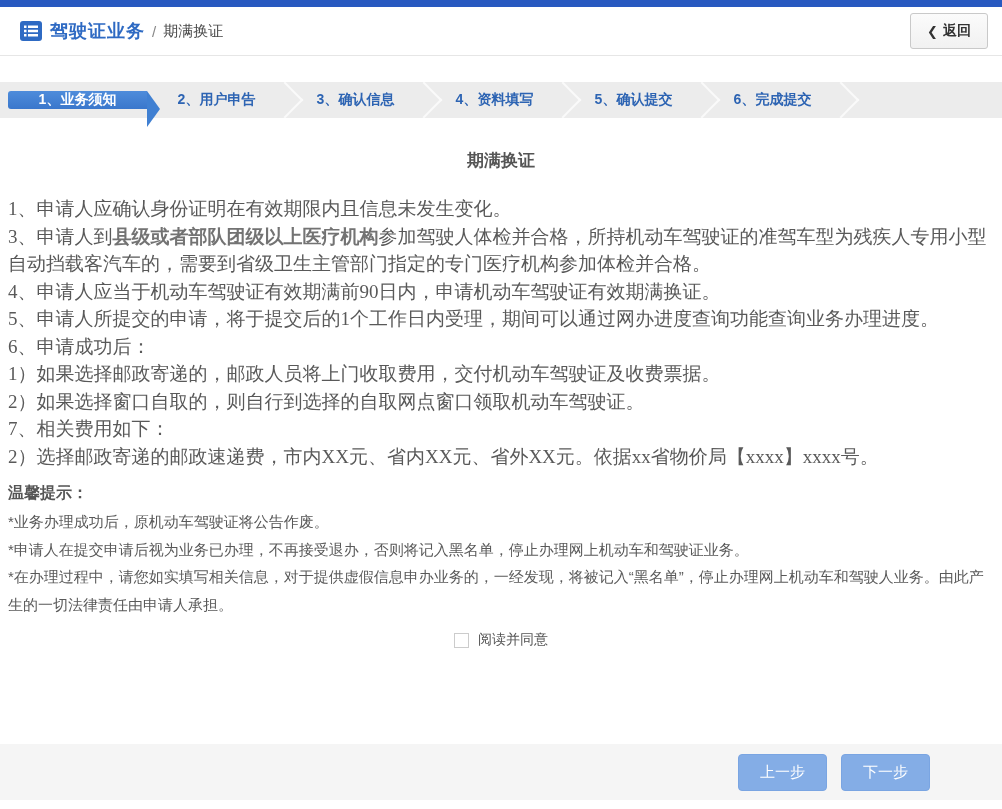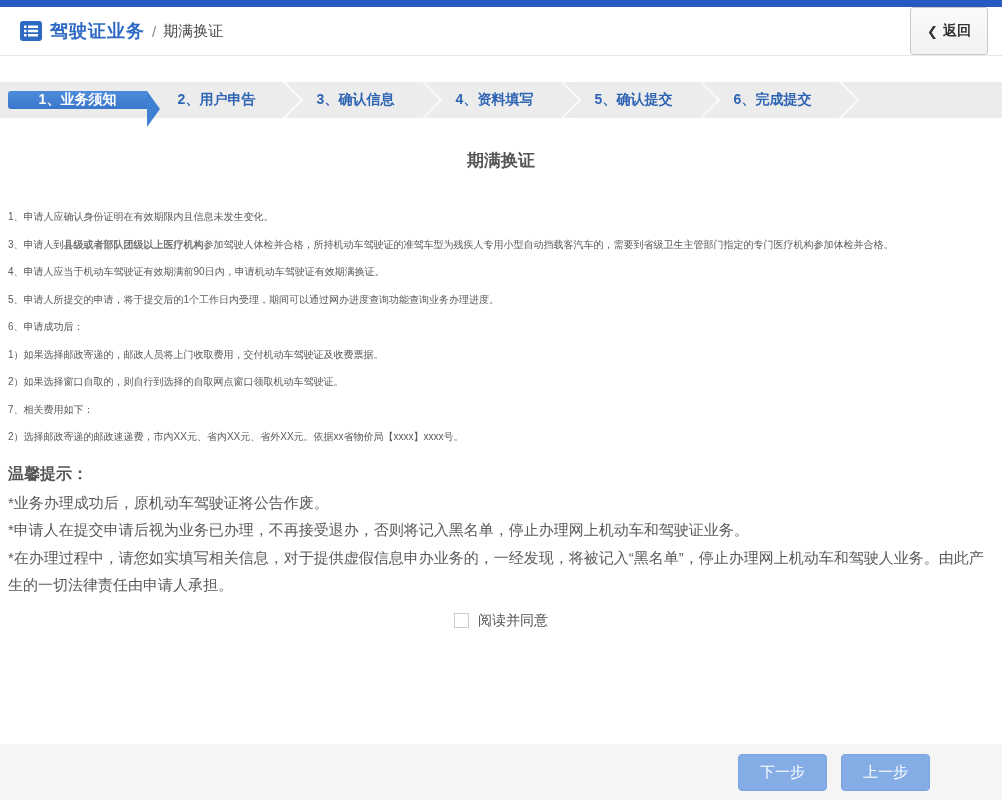--- a/index.html
+++ b/index.html
@@ -10,21 +10,21 @@
     color: #595959;
     position: relative;
     overflow: hidden;
   }
   .topbar { height: 7px; background: #2859c0; width: 100%; }
 
   
   .header {
     height: 49px; background: #fff;
     border-bottom: 1px solid #e6e6e6;
-    display: flex; justify-content: space-between;
+    display: flex; align-items: center; justify-content: space-between;
     padding: 0 14px 0 20px;
   }
   .header-left { display: flex; align-items: center; }
   .hicon { width: 22px; height: 20px; margin-right: 8px; display: inline-flex; }
   .htitle { color: #2e6ac3; font-size: 18px; font-weight: bold; letter-spacing: 1px; }
   .hsep { color: #888; font-size: 15px; margin: 0 7px; }
   .hsub { color: #4a4a4a; font-size: 15px; }
   .back-btn {
     display: inline-flex; align-items: center; gap: 5px;
     background: linear-gradient(#fbfbfb, #f1f1f1);
@@ -63,21 +63,21 @@
     z-index: 2;
   }
   .step-filler { flex: 1; }
 
   
   .content { padding: 0 8px; }
   .page-title {
     text-align: center; font-size: 17px; font-weight: bold; color: #555;
     margin-top: 31px;
   }
-  .notice { margin-top: 31px; font-size: 10px; line-height: 27.5px; color: #595959; }
+  .notice { margin-top: 23px; font-size: 19px; line-height: 27.5px; color: #595959; font-family: Liberation Serif, serif; }
   .notice p { margin: 0; }
   .hl { color: #737373; font-weight: bold; }
   .tips-heading { font-size: 16px; font-weight: bold; color: #555; line-height: 30px; margin-top: 8px; }
   .tips p { margin: 0; font-size: 15px; line-height: 27.5px; color: #595959; }
 
   
   .agree-row {
     margin-top: 13px; display: flex; align-items: center; justify-content: center;
     gap: 9px; font-size: 14px; color: #555;
   }
@@ -171,15 +171,15 @@
     <p>*在办理过程中，请您如实填写相关信息，对于提供虚假信息申办业务的，一经发现，将被记入“黑名单”，停止办理网上机动车和驾驶人业务。由此产生的一切法律责任由申请人承担。</p>
   </div>
 
   <div class="agree-row">
     <span class="checkbox"></span>
     <span>阅读并同意</span>
   </div>
 </div>
 
 <div class="footer">
+  <button class="btn">上一步</button>
   <button class="btn">下一步</button>
-  <button class="btn">上一步</button>
 </div>
 
 </body></html>

